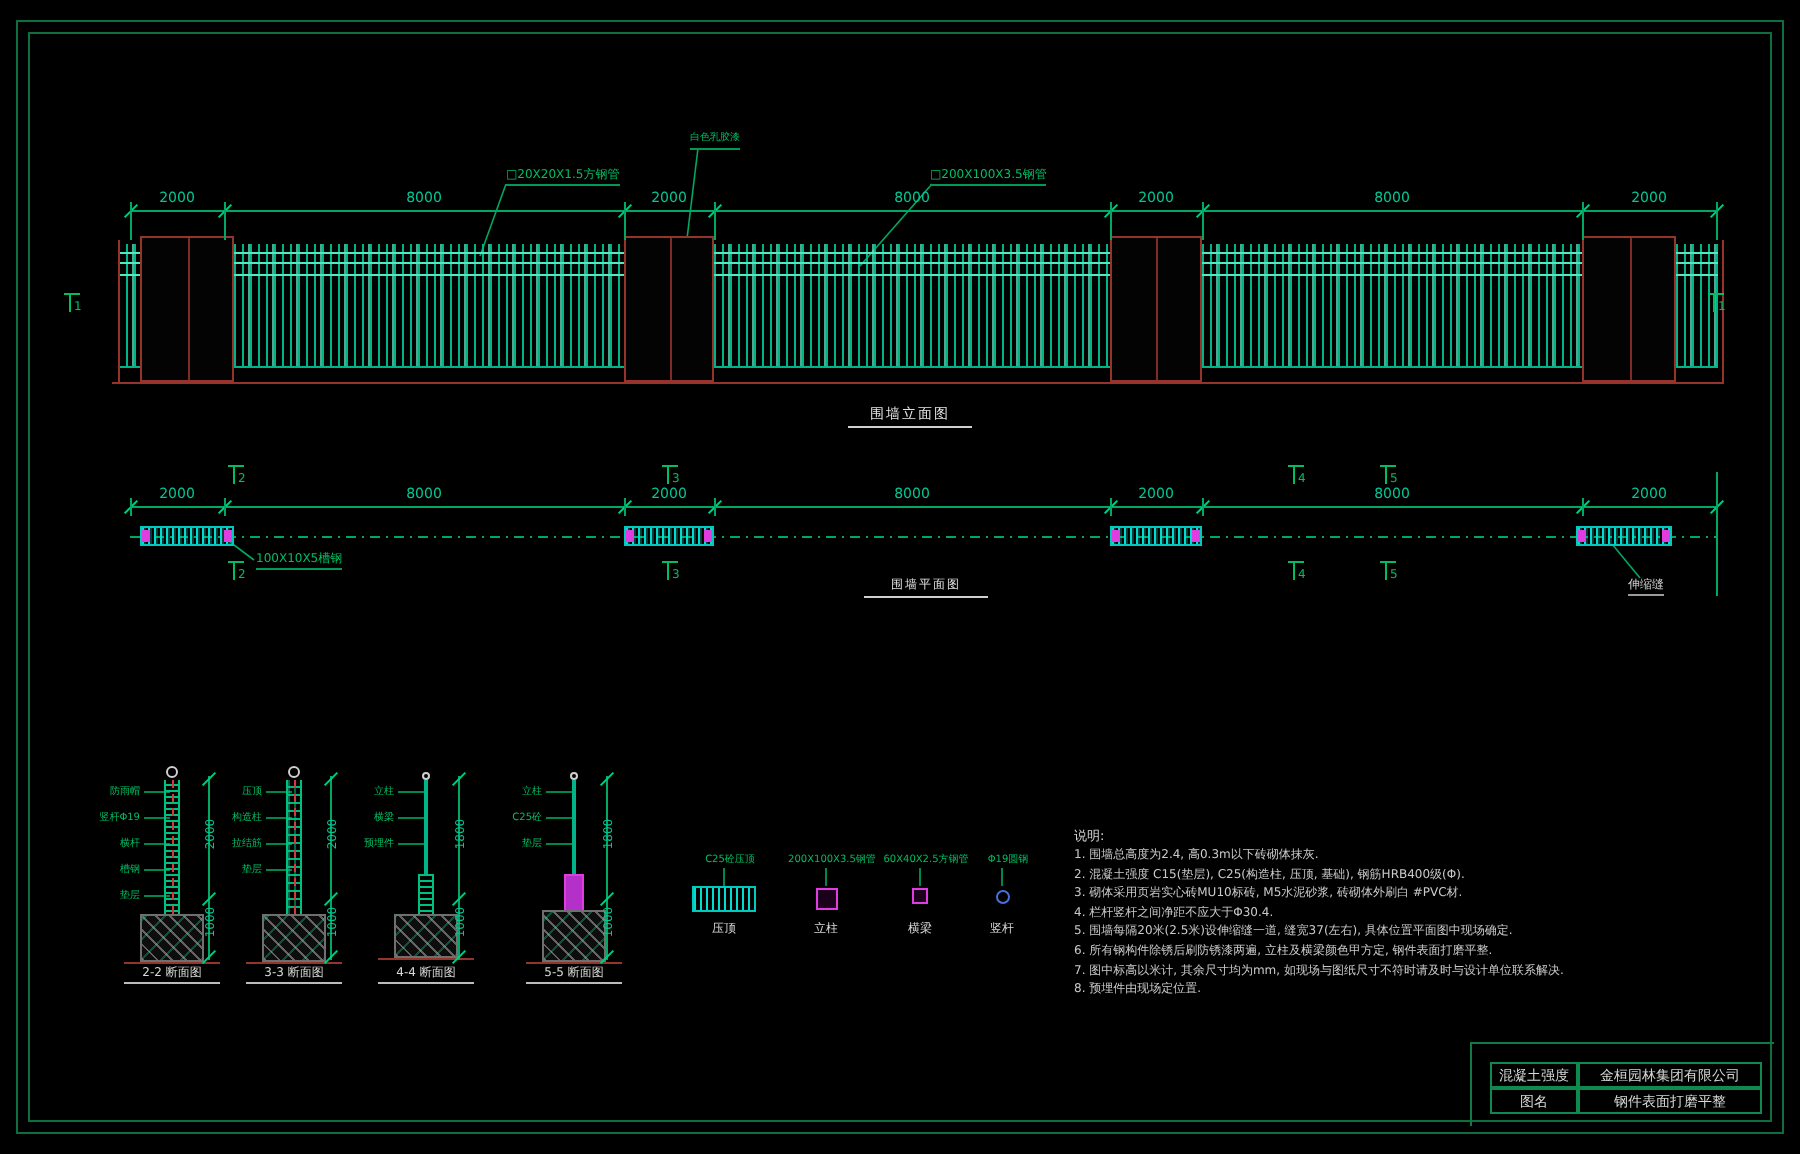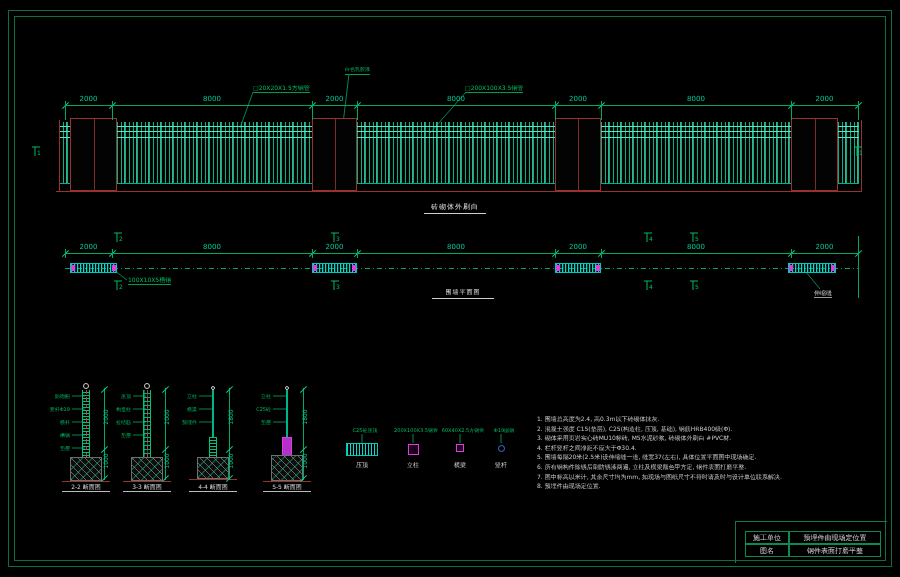--- a/index.html
+++ b/index.html
@@ -86,40 +86,41 @@
       <line x1="199" y1="422" x2="212" y2="422" stroke="#00a862" stroke-width="0.8"></line>
       <line x1="273" y1="396" x2="286" y2="396" stroke="#00a862" stroke-width="0.8"></line>
       <line x1="273" y1="409" x2="286" y2="409" stroke="#00a862" stroke-width="0.8"></line>
       <line x1="273" y1="422" x2="286" y2="422" stroke="#00a862" stroke-width="0.8"></line>
       <line x1="362" y1="434" x2="362" y2="443" stroke="#00a862" stroke-width="0.8"></line>
       <line x1="413" y1="434" x2="413" y2="443" stroke="#00a862" stroke-width="0.8"></line>
       <line x1="460" y1="434" x2="460" y2="443" stroke="#00a862" stroke-width="0.8"></line>
       <line x1="501" y1="434" x2="501" y2="443" stroke="#00a862" stroke-width="0.8"></line>
     </svg>
 
-  <div class="abs vtitle" style="left:424px;top:202px;width:62px;">砖砌体外刷白</div>
+  <div class="abs vtitle" style="left:424px;top:202px;width:62px;">围墙立面图</div>
   <div class="abs vtitle" style="left:432px;top:288px;width:62px;font-size:6px;">围墙平面图</div>
 
   <div class="abs" style="left:537px;top:414px;width:250px;">
+    <div class="note-head">说明:</div>
     <div id="notes-list">
         <div class="note-item">1. 围墙总高度为2.4, 高0.3m以下砖砌体抹灰.</div>
         <div class="note-item">2. 混凝土强度 C15(垫层), C25(构造柱, 压顶, 基础), 钢筋HRB400级(Φ).</div>
         <div class="note-item">3. 砌体采用页岩实心砖MU10标砖, M5水泥砂浆, 砖砌体外刷白 #PVC材.</div>
         <div class="note-item">4. 栏杆竖杆之间净距不应大于Φ30.4.</div>
         <div class="note-item">5. 围墙每隔20米(2.5米)设伸缩缝一道, 缝宽37(左右), 具体位置平面图中现场确定.</div>
         <div class="note-item">6. 所有钢构件除锈后刷防锈漆两遍, 立柱及横梁颜色甲方定, 钢件表面打磨平整.</div>
         <div class="note-item">7. 图中标高以米计, 其余尺寸均为mm, 如现场与图纸尺寸不符时请及时与设计单位联系解决.</div>
         <div class="note-item">8. 预埋件由现场定位置.</div>
       </div>
   </div>
 
   <div class="abs" style="left:735px;top:521px;width:151px;height:41px;border-left:1px solid #0f7a46;border-top:1px solid #0f7a46;">
     <div class="abs" style="left:9px;top:9px;width:136px;height:27px;display:grid;grid-template-columns:44px 1fr;grid-template-rows:13px 13px;">
-      <div class="tb-cell">施工单位</div>
-      <div class="tb-cell">预埋件由现场定位置</div>
+      <div class="tb-cell">混凝土强度</div>
+      <div class="tb-cell">金桓园林集团有限公司</div>
       <div class="tb-cell">图名</div>
       <div class="tb-cell">钢件表面打磨平整</div>
     </div>
   </div>
 <div class="abs dimline" style="left: 65px; top: 105px; width: 793px;"></div>
     <div class="abs tick" style="left: 61px; top: 105px;"></div>
     <div class="abs vline" style="left: 65px; top: 101px; height: 9px;"></div>
     <div class="abs tick" style="left: 108px; top: 105px;"></div>
     <div class="abs vline" style="left: 112px; top: 101px; height: 9px;"></div>
     <div class="abs tick" style="left: 308px; top: 105px;"></div>

